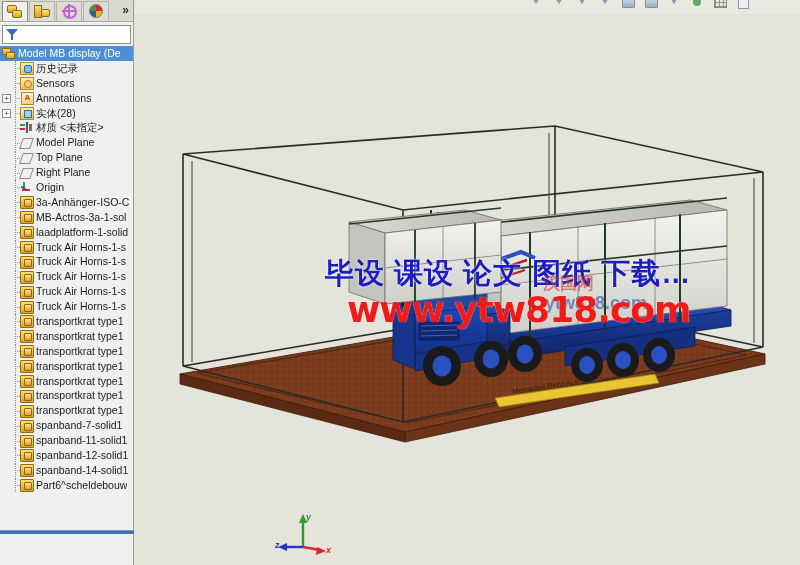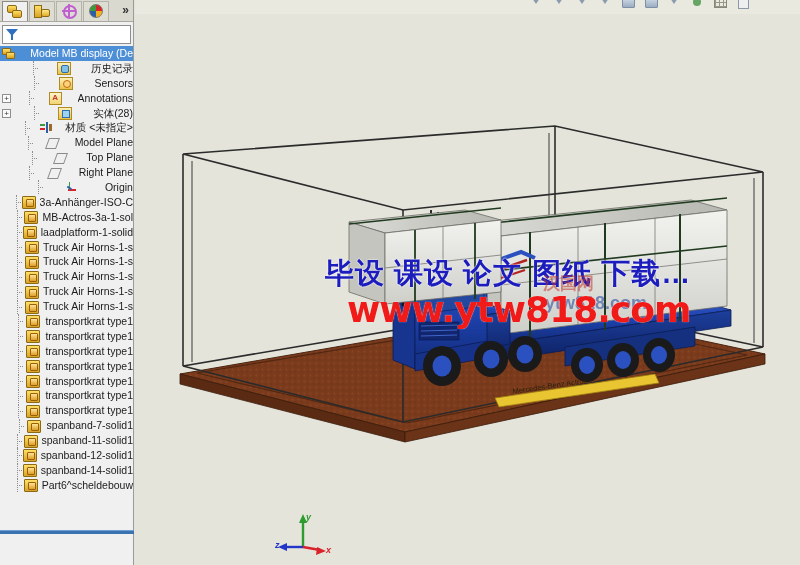--- a/index.html
+++ b/index.html
@@ -92,21 +92,21 @@
     border:none;outline:none;flex:1;font-size:10px;height:15px;
     font-family:"Liberation Sans",sans-serif;background:transparent;color:#333;
   }
 
   #fm-tree{
     position:absolute;left:0;top:46px;right:0;bottom:8px;
     overflow:hidden;background:#f0f0f0;font-size:10.5px;color:#1b1b1b;
   }
   .tnode{
     display:flex;align-items:center;height:14.9px;
-    white-space:nowrap;padding-left:2px;box-sizing:border-box;justify-content:space-between;
+    white-space:nowrap;padding-left:2px;box-sizing:border-box;
   }
   .tnode.root{background:#4d8fd6;color:#ffffff;}
   .tnode.root .tlabel{color:#fff;}
   .expander{
     width:9px;height:9px;min-width:9px;margin-right:1px;
     border:1px solid #8f8f8f;background:#fbfbfb;
     font-size:8px;line-height:7px;text-align:center;color:#333;
     box-sizing:border-box;font-family:"Liberation Sans",sans-serif;
   }
   .expander.blank{border:none;background:transparent;}

